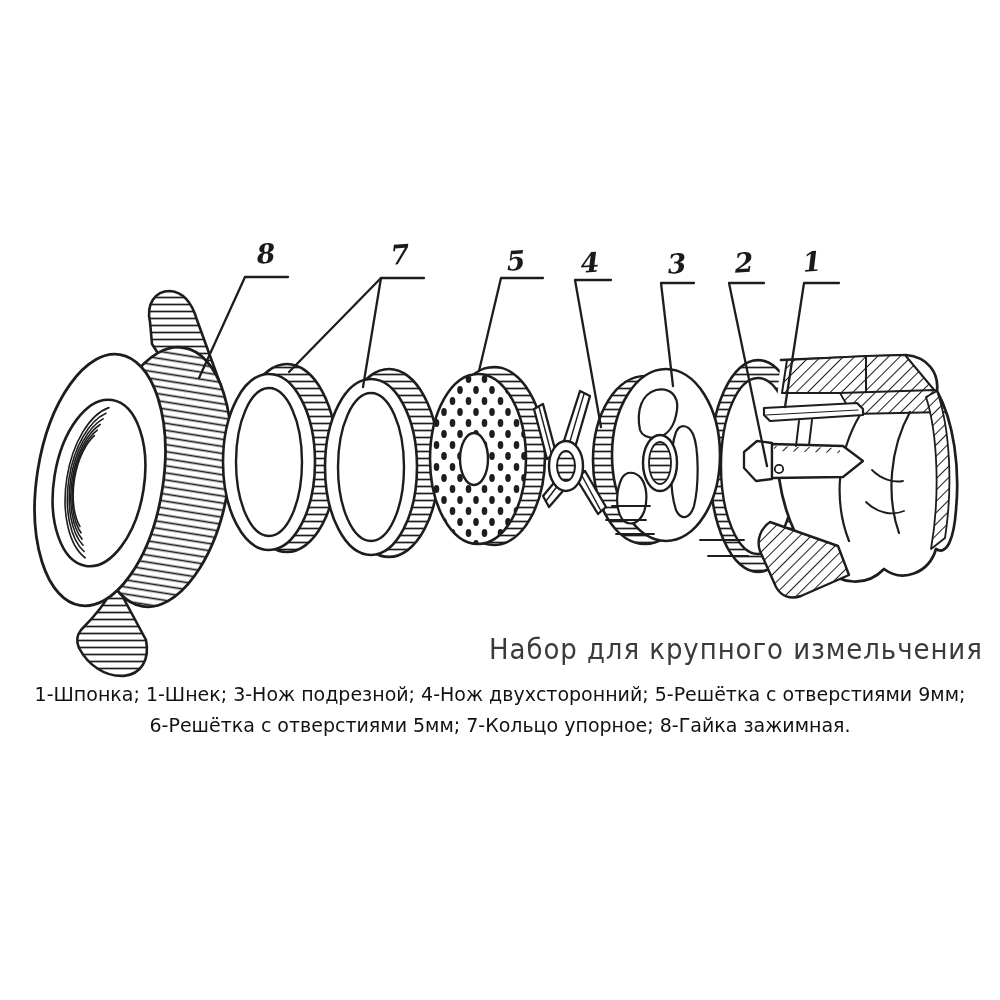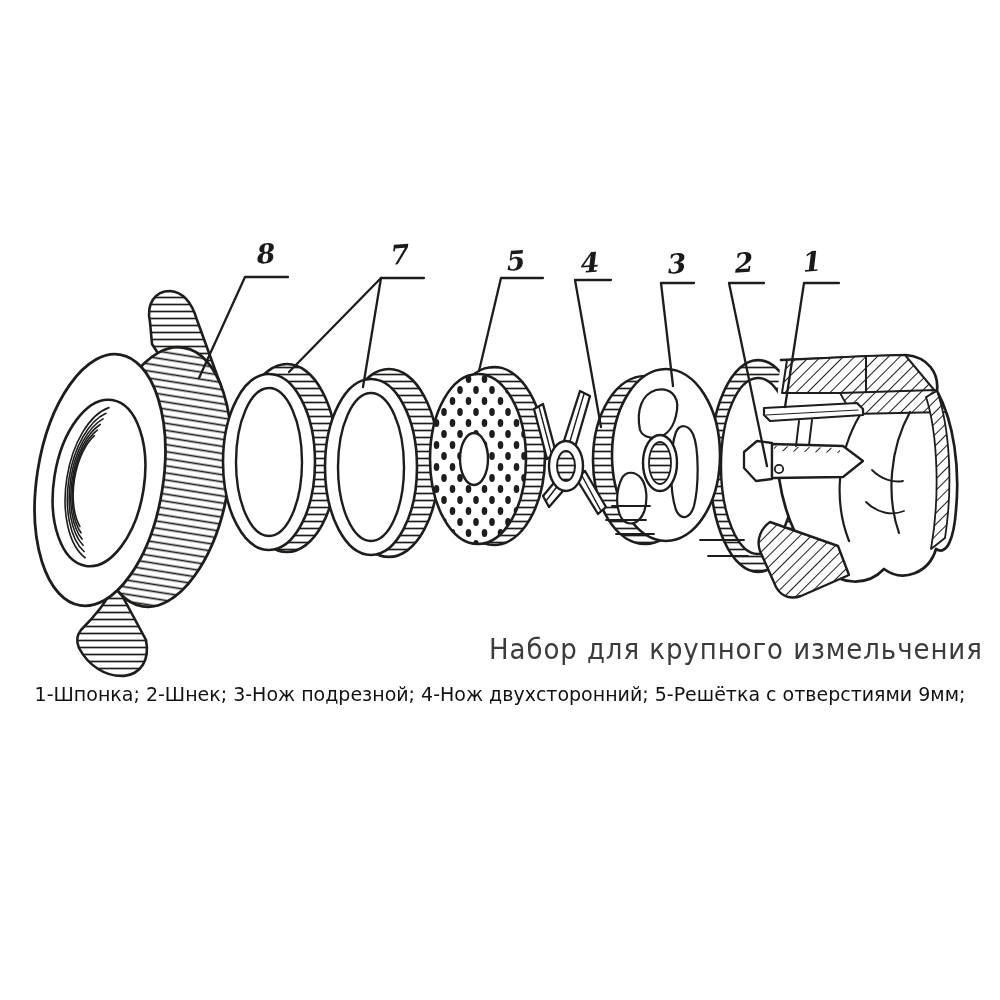--- a/index.html
+++ b/index.html
@@ -160,16 +160,17 @@
   <div class="num num7">7</div>
   <div class="num num5">5</div>
   <div class="num num4">4</div>
   <div class="num num3">3</div>
   <div class="num num2">2</div>
   <div class="num num1">1</div>
 
   <div class="title">Набор для крупного измельчения</div>
 
   <div class="caption">
-    <div>1-Шпонка; 2-Шнек; 3-Нож подрезной; 4-Нож двухсторонний; 5-Решётка с отверстиями 9мм;</div>
+    <div>1-Шпонка; 1-Шнек; 3-Нож подрезной; 4-Нож двухсторонний; 5-Решётка с отверстиями 9мм;</div>
+    <div>6-Решётка с отверстиями 5мм; 7-Кольцо упорное; 8-Гайка зажимная.</div>
   </div>
 
 </div>
 
 </body></html>

